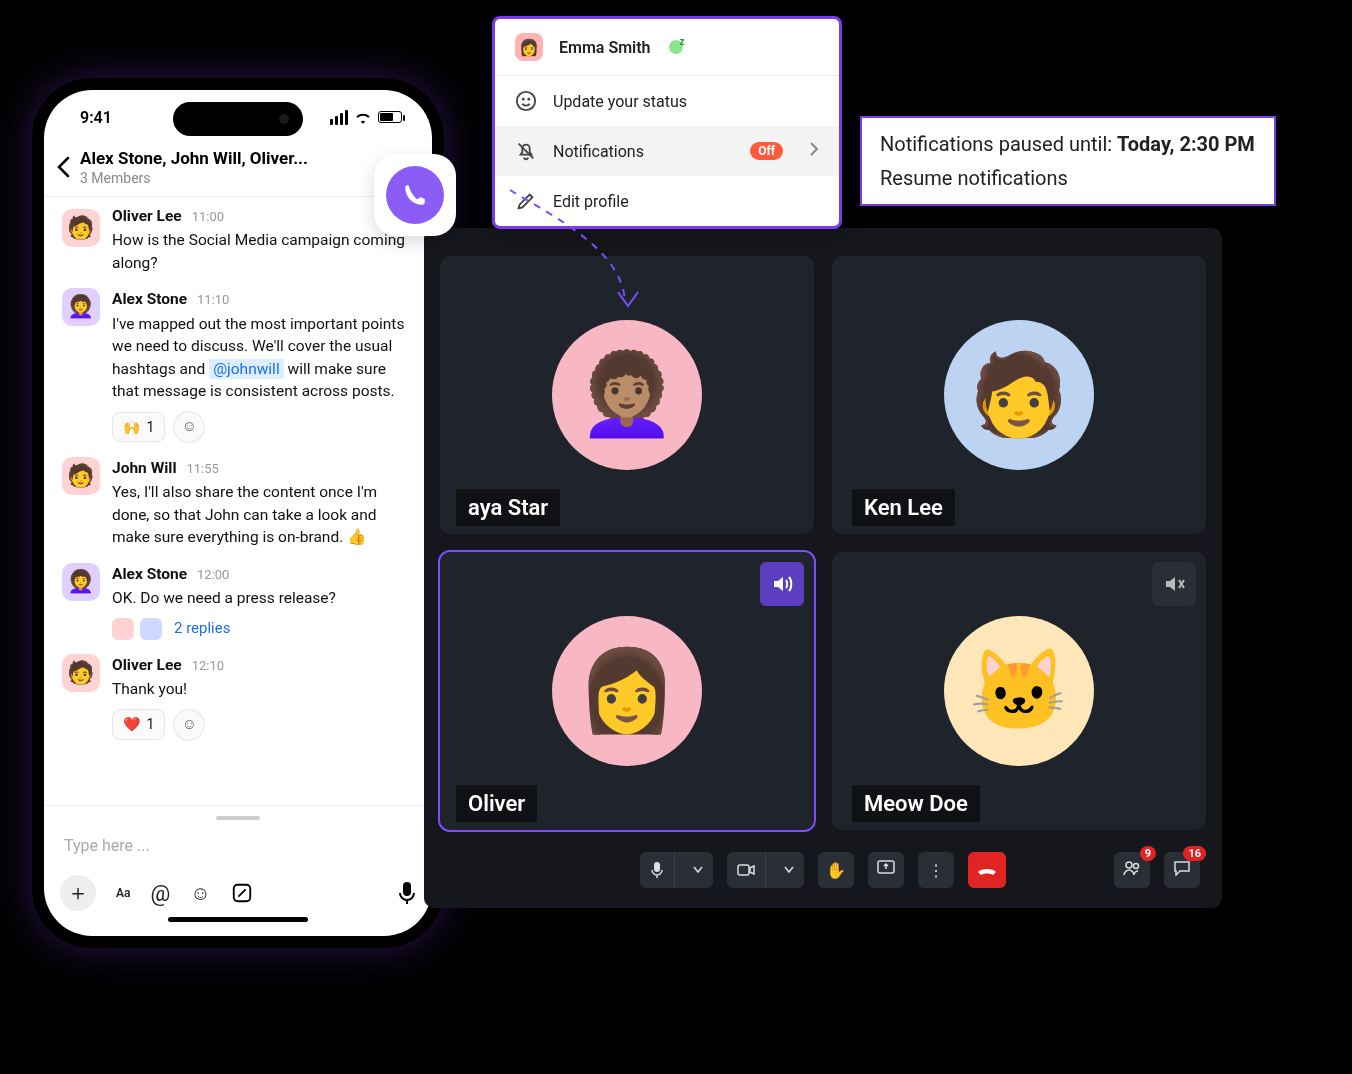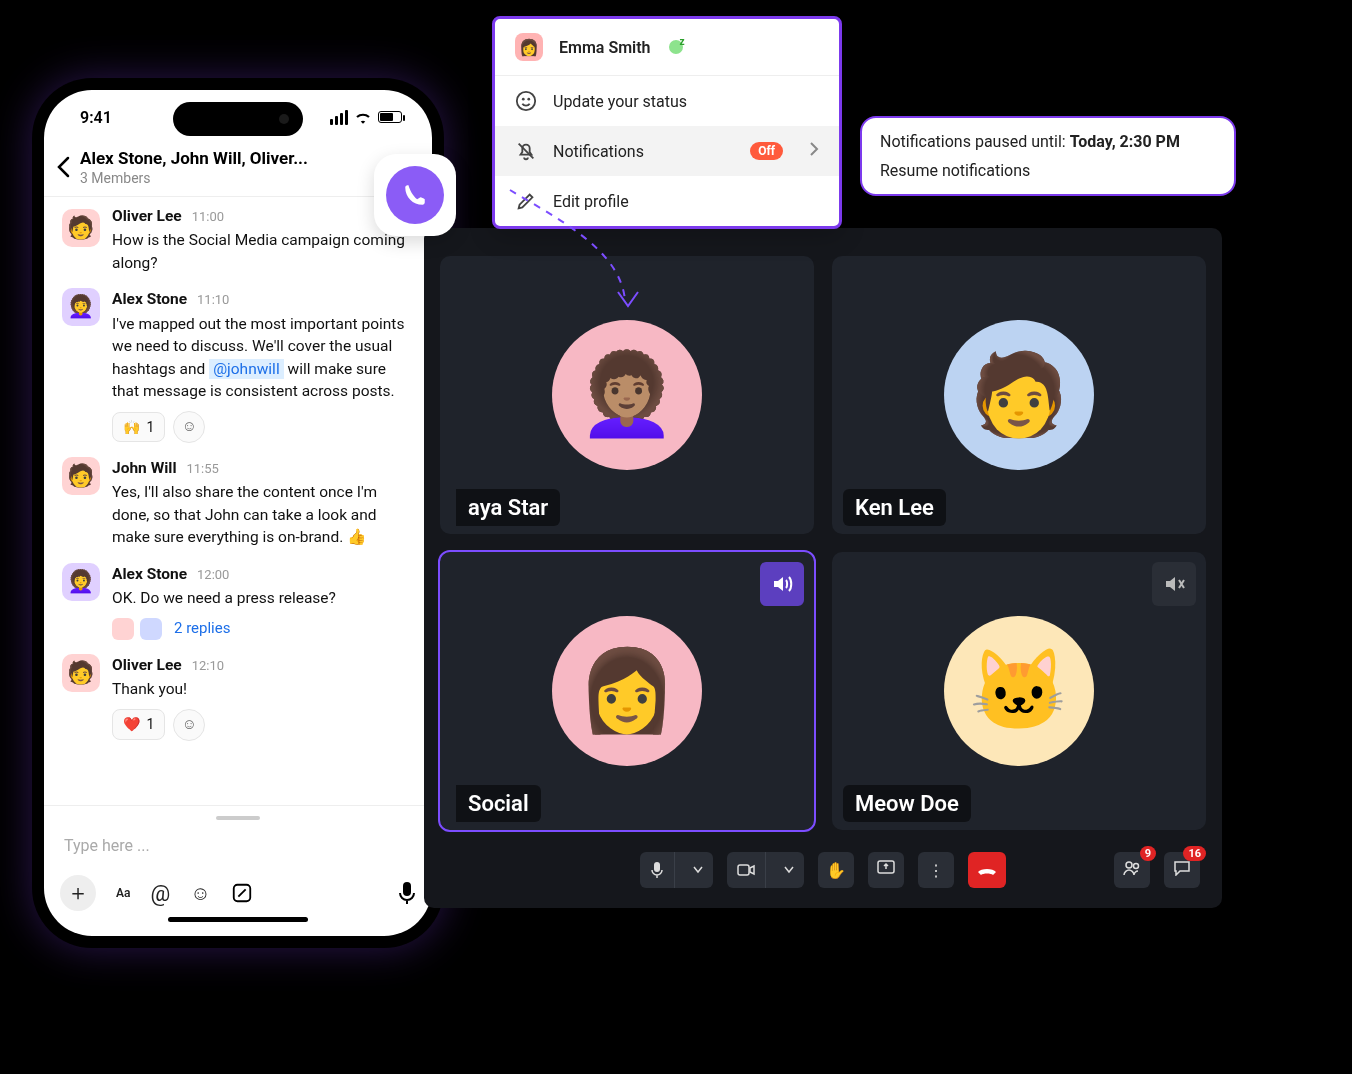--- a/index.html
+++ b/index.html
@@ -145,41 +145,41 @@
   .up-row.hdr { border-bottom:1px solid #eee; font-weight:600;}
   .up-row.hdr .sav{width:28px;height:28px;border-radius:8px;background:#ffb3b3;display:flex;align-items:center;justify-content:center;font-size:16px;}
   .status-dot{width:18px;height:18px;border-radius:50%;background:#8de38d;border:2px solid #fff;position:relative;}
   .status-dot::after{content:"z";position:absolute;right:-2px;top:-4px;font-size:10px;color:#2ca02c;font-weight:bold;}
   .up-row.sel { background:#f3f3f3; }
   .off-badge{ background:#ff5a3c; color:#fff; font-size:12px; font-weight:700; padding:2px 8px; border-radius:10px; margin-left:auto;}
   .chev{ color:#888; }
 
   
   .notif-panel{
-    position:absolute; left:860px; top:116px; width:376px; background:#fff; border:2px solid #7c3aed; border-radius:16px;
-    padding:14px 18px; z-index:4; font-size:16px; color:#222;
+    position:absolute; left:860px; top:116px; width:416px; background:#fff; border:2px solid #7c3aed; border-radius:0;
+    padding:14px 18px; z-index:4; font-size:20px; color:#222;
   }
   .notif-panel .line2{ margin-top:10px; }
 
   
   .call-surface{
     position:absolute; left:424px; top:228px; right:130px; height:680px; background:#15171c; border-radius:10px;
     z-index:2; padding:28px 16px 14px 16px; display:flex; flex-direction:column;
   }
   .tiles{ flex:1; display:grid; grid-template-columns:1fr 1fr; grid-template-rows:1fr 1fr; gap:18px; }
   .tile{
     background:#1f232b; border-radius:10px; position:relative; display:flex; align-items:center; justify-content:center;
   }
   .tile.active{ outline:2px solid #7c4dff; }
   .big-av{ width:150px;height:150px;border-radius:50%; display:flex;align-items:center;justify-content:center; font-size:80px; }
   .bav-pink{background:#f7b8c4;}
   .bav-blue{background:#bcd3f2;}
   .bav-cream{background:#fde7b8;}
   .tile .plate{
-    position:absolute; left:11px; bottom:8px; background:rgba(0,0,0,.5); color:#fff; padding:6px 12px; border-radius:6px; font-size:22px; font-weight:600;
+    position:absolute; left:20px; bottom:8px; background:rgba(0,0,0,.5); color:#fff; padding:6px 12px; border-radius:0; font-size:22px; font-weight:600;
   }
   .tile.left .plate{ left:16px; border-top-left-radius:0;border-bottom-left-radius:0;}
   .tile .spk{
     position:absolute; right:10px; top:10px; width:44px;height:44px;border-radius:6px; display:flex;align-items:center;justify-content:center;color:#fff;
   }
   .spk.on{background:#5c3fbf;}
   .spk.mute{background:#2a2e36;color:#bbb;}
 
   .call-bar{
     height:48px; margin-top:16px; display:flex; align-items:center; justify-content:center; gap:14px; position:relative;
@@ -431,21 +431,21 @@
       <div class="plate">Ken Lee</div>
     </div>
     <div class="tile left active">
       <div class="big-av bav-pink">👩</div>
       <div class="spk on">
         <svg width="24" height="24" viewBox="0 0 24 24">
             <path d="M4 9v6h4l5 4V5L8 9H4z" fill="#fff"></path>
             <path d="M16 8c1.5 1.5 1.5 6.5 0 8M19 5c3 3 3 11 0 14" stroke="#fff" stroke-width="2" fill="none"></path>
           </svg>
       </div>
-      <div class="plate">Social</div>
+      <div class="plate">Oliver</div>
     </div>
     <div class="tile">
       <div class="big-av bav-cream">🐱</div>
       <div class="spk mute">
         <svg width="24" height="24" viewBox="0 0 24 24">
             <path d="M4 9v6h4l5 4V5L8 9H4z" fill="#bbb"></path>
             <path d="M17 8l5 8M22 8l-5 8" stroke="#bbb" stroke-width="2"></path>
           </svg>
       </div>
       <div class="plate">Meow Doe</div>

